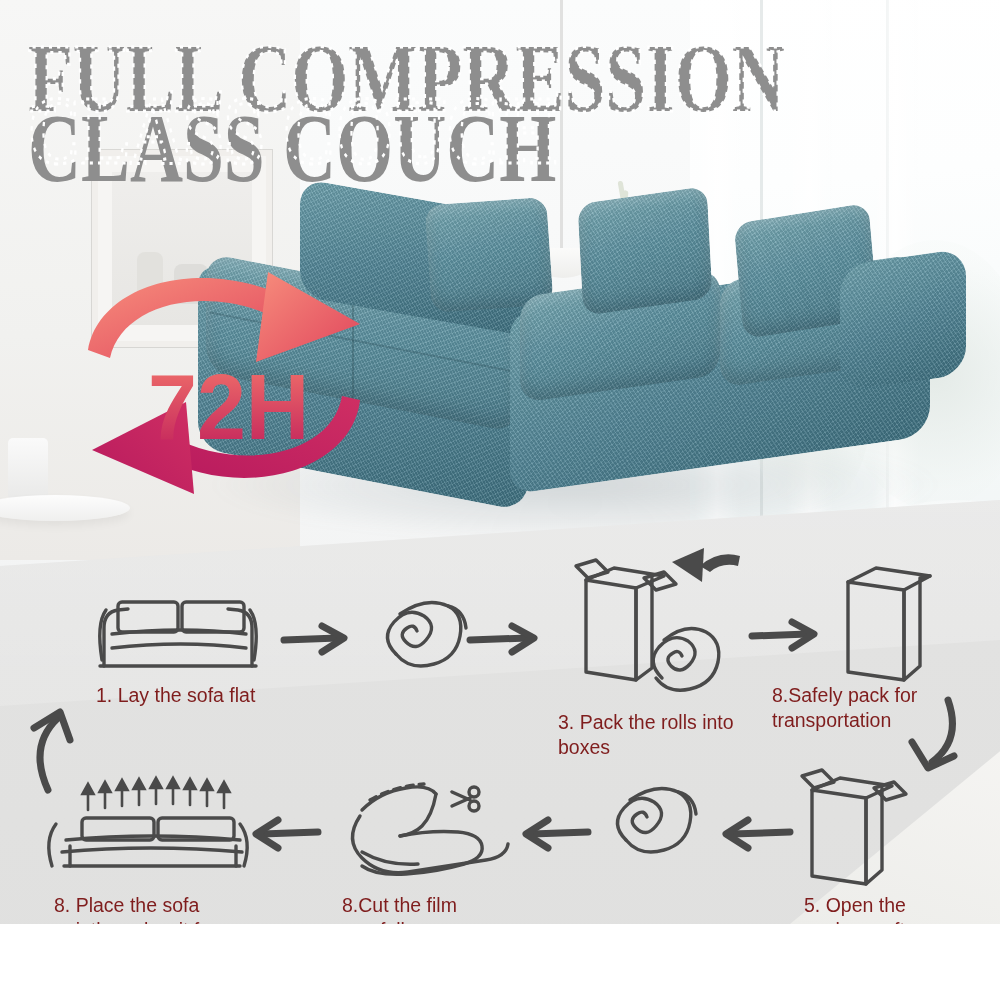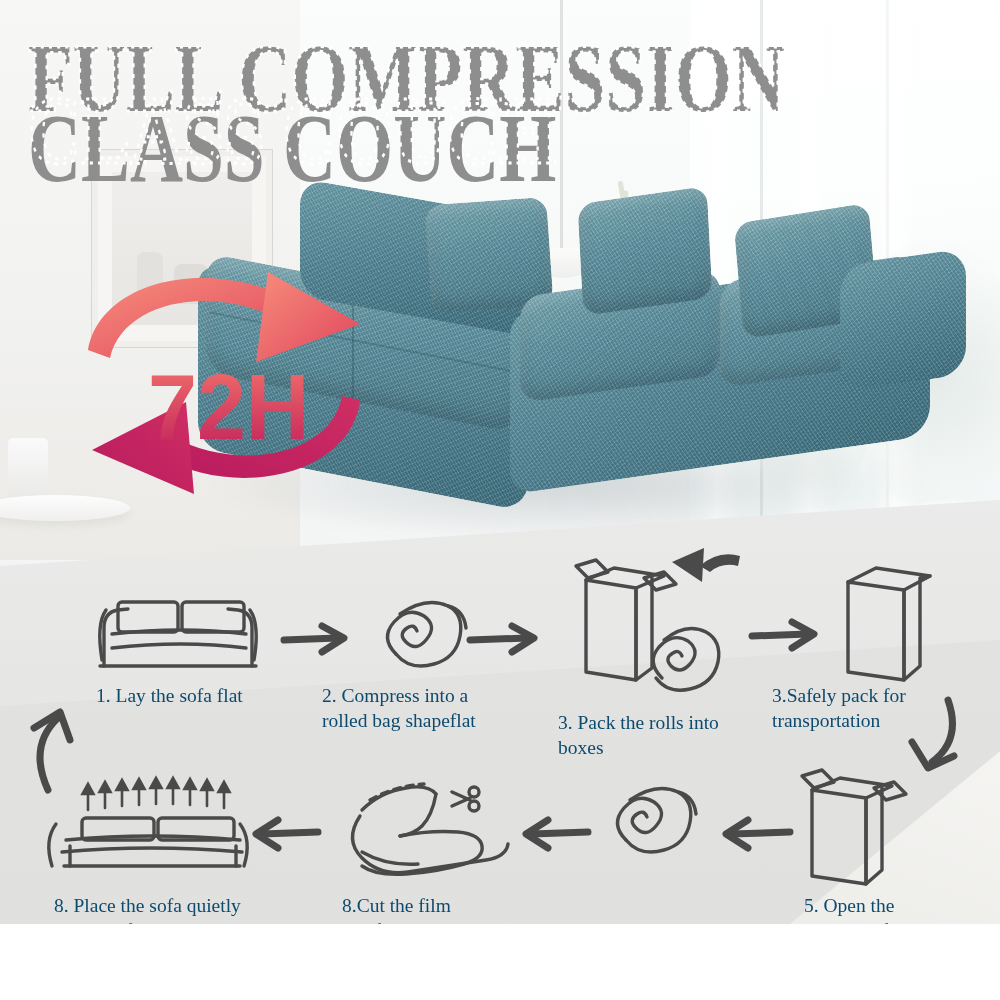--- a/index.html
+++ b/index.html
@@ -62,22 +62,22 @@
       clip-path:polygon(0 566px,1000px 500px,1000px 1000px,0 1000px);
       background:linear-gradient(180deg,#e6e6e5 0%,#e3e3e2 45%,#e0e0df 100%);}
   .panel-sheen{position:absolute;left:0;top:0;width:1000px;height:1000px;z-index:31;
       clip-path:polygon(0 566px,1000px 500px,1000px 640px,0 706px);
       background:linear-gradient(180deg,rgba(255,255,255,.55),rgba(255,255,255,0));}
   .corner{position:absolute;right:0;bottom:0;width:210px;height:240px;z-index:31;
       clip-path:polygon(100% 28%,100% 100%,0 100%);
       background:linear-gradient(200deg,#f7f6f4,#ededea);}
 
   .flow{position:absolute;inset:0;z-index:34;}
-  .cap{position:absolute;color:#0c4a6e;font-size:19.5px;line-height:25px;
-      font-family:Liberation Serif, serif;}
+  .cap{position:absolute;color:#7f1d1d;font-size:19.5px;line-height:25px;
+      font-family:Liberation Sans, sans-serif;}
   svg{display:block;overflow:visible;}
 </style>
 </head>
 <body>
 
 <div class="stage">
 
   <div class="room">
     <div class="wall-left"></div>
 
@@ -360,22 +360,21 @@
 
       <g fill="none" stroke="#4a4a4a" stroke-width="7" stroke-linecap="round" stroke-linejoin="round">
         <path d="M48,790 q-20,-44 10,-72"></path>
         <path d="M34,728 L60,712 L70,740"></path>
       </g>
     </svg>
   </div>
 
   <div class="flow">
     <div class="cap" style="left:96px;top:683px;width:200px;">1. Lay the sofa flat</div>
-    <div class="cap" style="left:322px;top:683px;width:192px;">2. Compress into a rolled bag shapeflat</div>
     <div class="cap" style="left:558px;top:710px;width:180px;">3. Pack the rolls into boxes</div>
-    <div class="cap" style="left:772px;top:683px;width:178px;">3.Safely pack for transportation</div>
+    <div class="cap" style="left:772px;top:683px;width:178px;">8.Safely pack for transportation</div>
 
     <div class="cap" style="left:804px;top:893px;width:150px;">5. Open the package after receiving</div>
     <div class="cap" style="left:342px;top:893px;width:170px;">8.Cut the film carefully</div>
     <div class="cap" style="left:54px;top:893px;width:188px;">8. Place the sofa quietly and wait for the rebound</div>
   </div>
 
 </div>
 
 </body></html>

